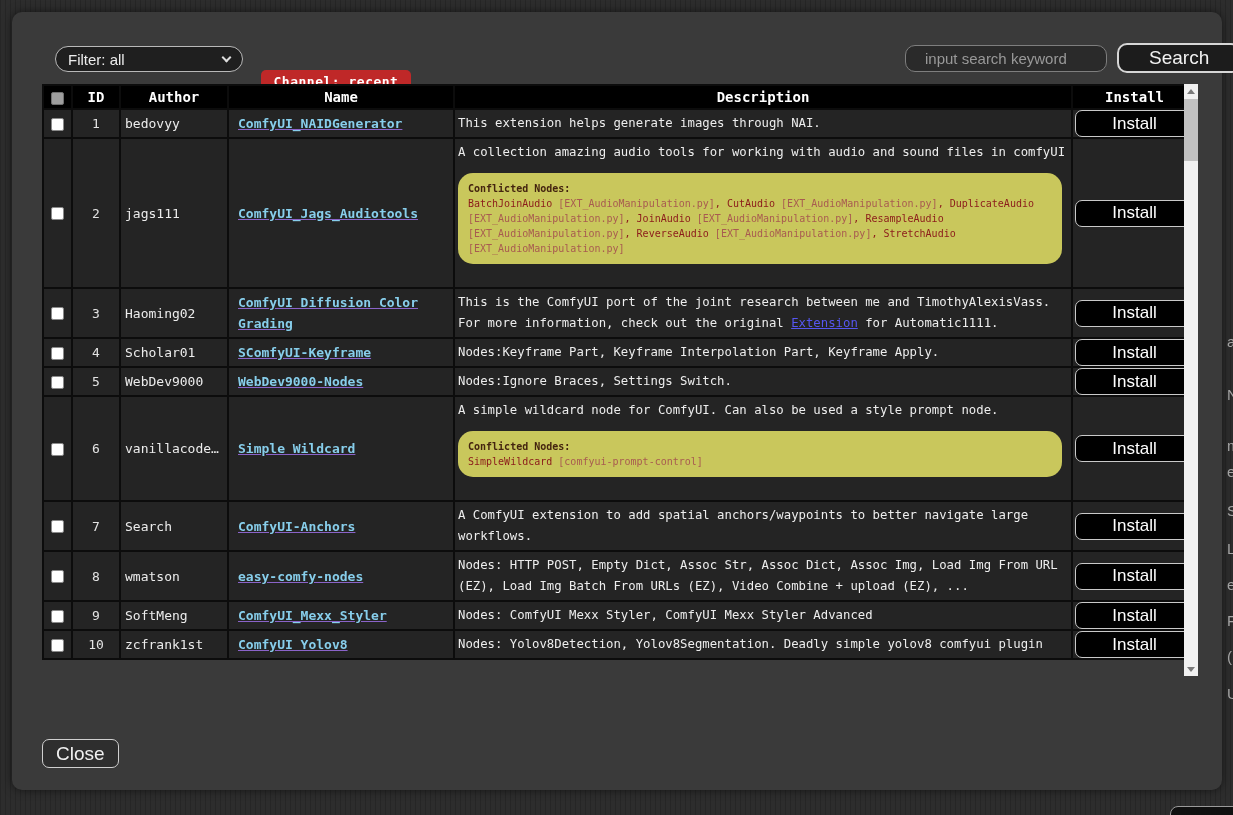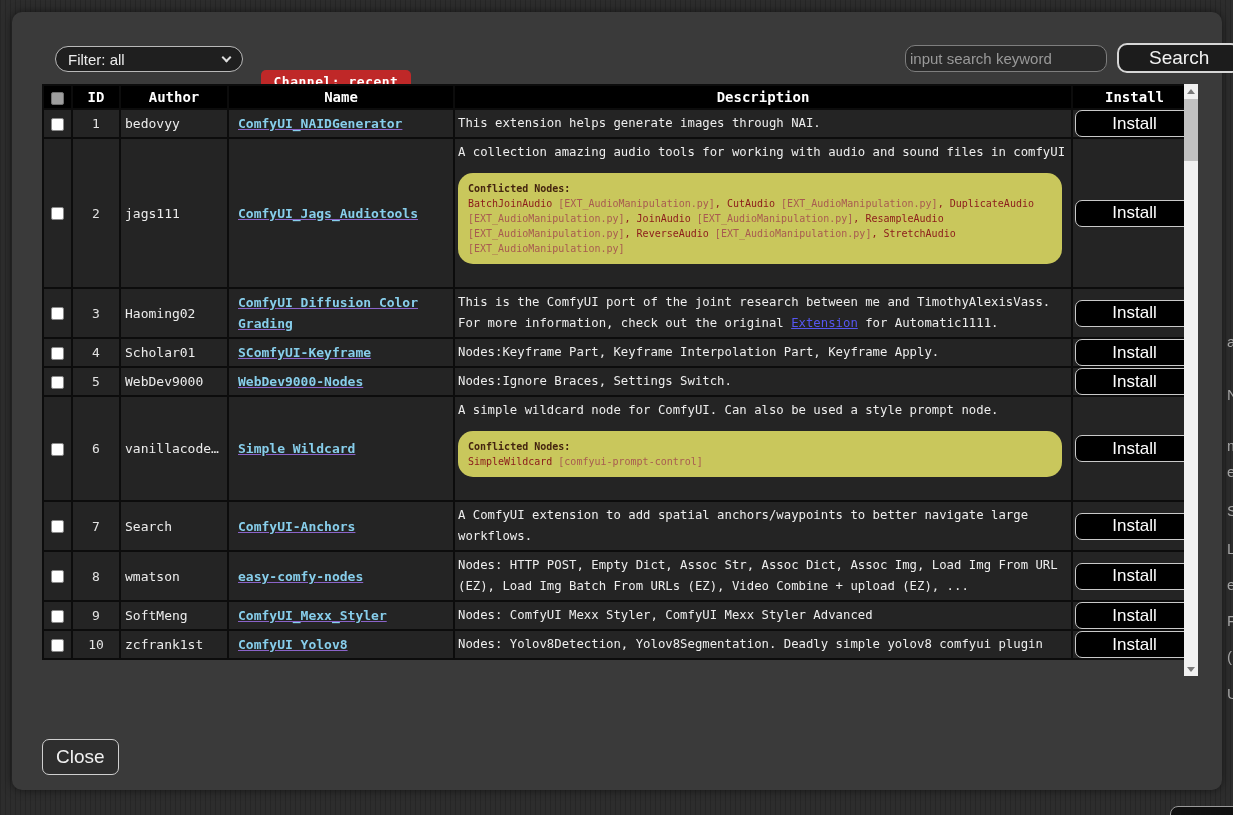--- a/index.html
+++ b/index.html
@@ -29,21 +29,21 @@
   }
   .channel-badge {
     position:absolute; left:249px; top:34px; width:150px; height:24px;
     background:var(--accent-red,#bf2828); border-radius:5px;
     color:#fff; font:bold 13px "DejaVu Sans Mono", monospace;
     text-align:center; line-height:24px; letter-spacing:.5px;margin-top:24px;
   }
   .search-input {
     position:absolute; left:893px; top:33px; width:202px; height:27px;
     background:#2a2a2a; border:1px solid #7e7e7e; border-radius:10px;
-    color:#ddd; font:15px "Liberation Sans", sans-serif; padding:0 4px; outline:none;
+    color:#ddd; font:15px "Liberation Sans", sans-serif; padding:0 19px; outline:none;
   }
   .search-input::placeholder { color:#999; }
   .search-btn {
     position:absolute; left:1105px; top:31px; height:30px; padding:0 30px;
     background:#1c1c1c; border:2px solid #d6d6d6; border-radius:10px;
     color:#f2f2f2; font:19px "Liberation Sans", sans-serif; cursor:pointer;
   }
   
   table.ext {
     position:absolute; left:30px; top:72px; width:1142px;
@@ -91,21 +91,21 @@
   .scrollbar { position:absolute; left:1172px; top:72px; width:14px; height:592px; background:#f1f1f1; }
   .sb-btn { position:absolute; left:0; width:14px; height:14px; background:#f1f1f1; cursor:pointer; }
   .sb-btn.up { top:0; } .sb-btn.down { bottom:0; }
   .sb-btn .tri-up { position:absolute; left:3px; top:5px; width:0; height:0;
     border-left:4px solid transparent; border-right:4px solid transparent; border-bottom:5px solid #7a7a7a; }
   .sb-btn .tri-down { position:absolute; left:3px; top:5px; width:0; height:0;
     border-left:4px solid transparent; border-right:4px solid transparent; border-top:5px solid #7a7a7a; }
   .sb-thumb { position:absolute; left:0; top:15px; width:14px; height:62px; background:#c1c1c1; cursor:grab; }
   
   .close-btn {
-    position:absolute; left:30px; top:727px; height:36px; padding:0 13px;
+    position:absolute; left:30px; top:727px; height:29px; padding:0 13px;
     background:#2e2e2e; border:1px solid #cfcfcf; border-radius:7px;
     color:#f0f0f0; font:19px "Liberation Sans", sans-serif; cursor:pointer;
   }
   
   .edge-glyphs { position:absolute; left:0; top:0; width:1233px; height:815px; pointer-events:none; }
   .edge-glyphs span { position:absolute; left:1227px; color:#a8a8a8;
     font:15px "Liberation Sans", sans-serif; }
   .partial-button {
     position:absolute; left:1170px; top:806px; width:120px; height:36px;
     background:#101010; border:1px solid #9a9a9a; border-radius:8px;

